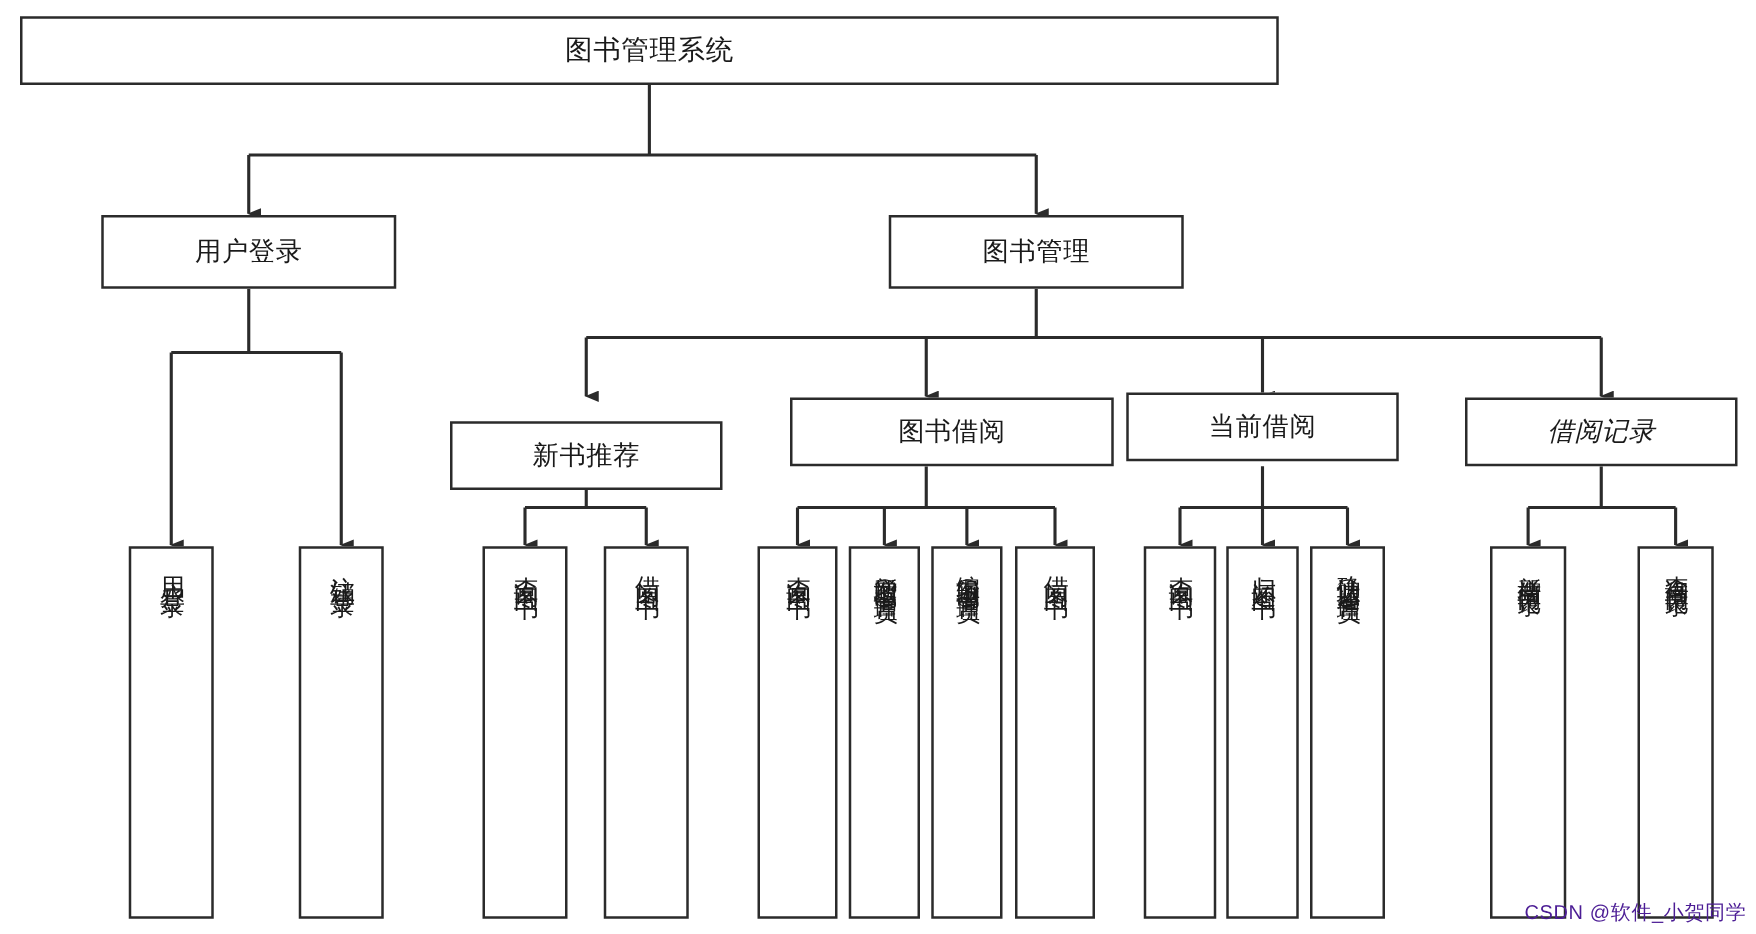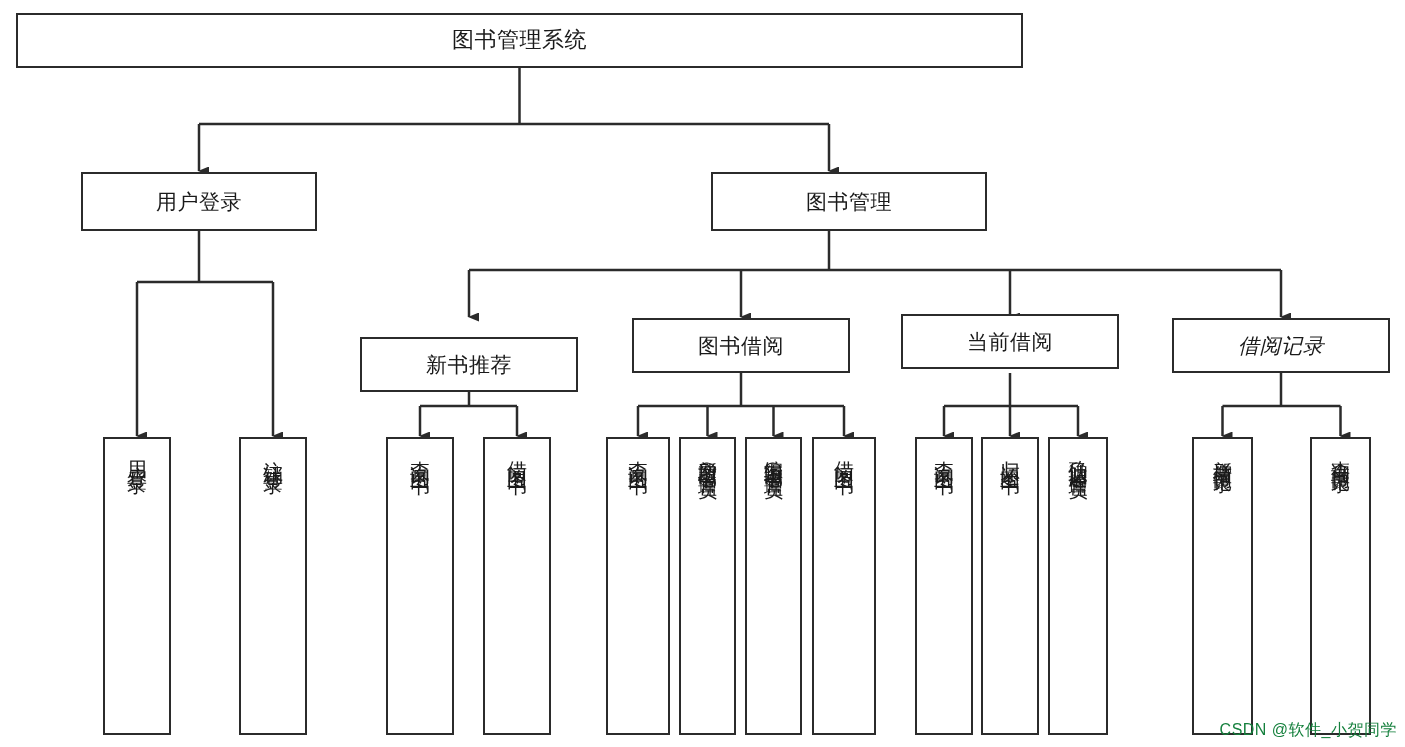--- a/index.html
+++ b/index.html
@@ -66,21 +66,21 @@
   }
   .node.v.dense .node-label {
     font-size: 19px;
     letter-spacing: 3px;
   }
   #watermark {
     position: absolute;
     right: 8px;
     bottom: 6px;
     font-size: 16px;
-    color: #15803d;
+    color: #4c1d95;
     letter-spacing: 0.5px;
     user-select: none;
     white-space: nowrap;
   }
 </style>
 </head>
 <body>
 
 <div id="diagram-canvas">
 
@@ -127,27 +127,27 @@
       </g>
   </svg>
 
   <div id="node-layer">
       <div class="node h root" id="node-root" style="left: 16px; top: 13px; width: 1007px; height: 55px;">
         <span class="node-label">图书管理系统</span>
       </div>
       <div class="node h" id="node-login" style="left: 81px; top: 172px; width: 236px; height: 59px;">
         <span class="node-label">用户登录</span>
       </div>
-      <div class="node h" id="node-bookmgmt" style="left: 711px; top: 172px; width: 276px; height: 59px;">
+      <div class="node h" id="node-bookmgmt" style="left: 711px; top: 172px; width: 236px; height: 59px;">
         <span class="node-label">图书管理</span>
       </div>
       <div class="node h" id="node-newbook" style="left: 360px; top: 318px; width: 218px; height: 55px; margin-top: 19px;">
         <span class="node-label">新书推荐</span>
       </div>
-      <div class="node h" id="node-borrow" style="left: 632px; top: 318px; width: 218px; height: 55px;">
+      <div class="node h" id="node-borrow" style="left: 632px; top: 318px; width: 259px; height: 55px;">
         <span class="node-label">图书借阅</span>
       </div>
       <div class="node h" id="node-current" style="left: 901px; top: 314px; width: 218px; height: 55px;">
         <span class="node-label">当前借阅</span>
       </div>
       <div class="node h" id="node-records" style="left: 1172px; top: 318px; width: 218px; height: 55px; font-style: italic;">
         <span class="node-label">借阅记录</span>
       </div>
       <div class="node v" id="node-leaf-login-1" style="left: 103px; top: 437px; width: 68px; height: 298px;">
         <span class="node-label">用户登录</span>

